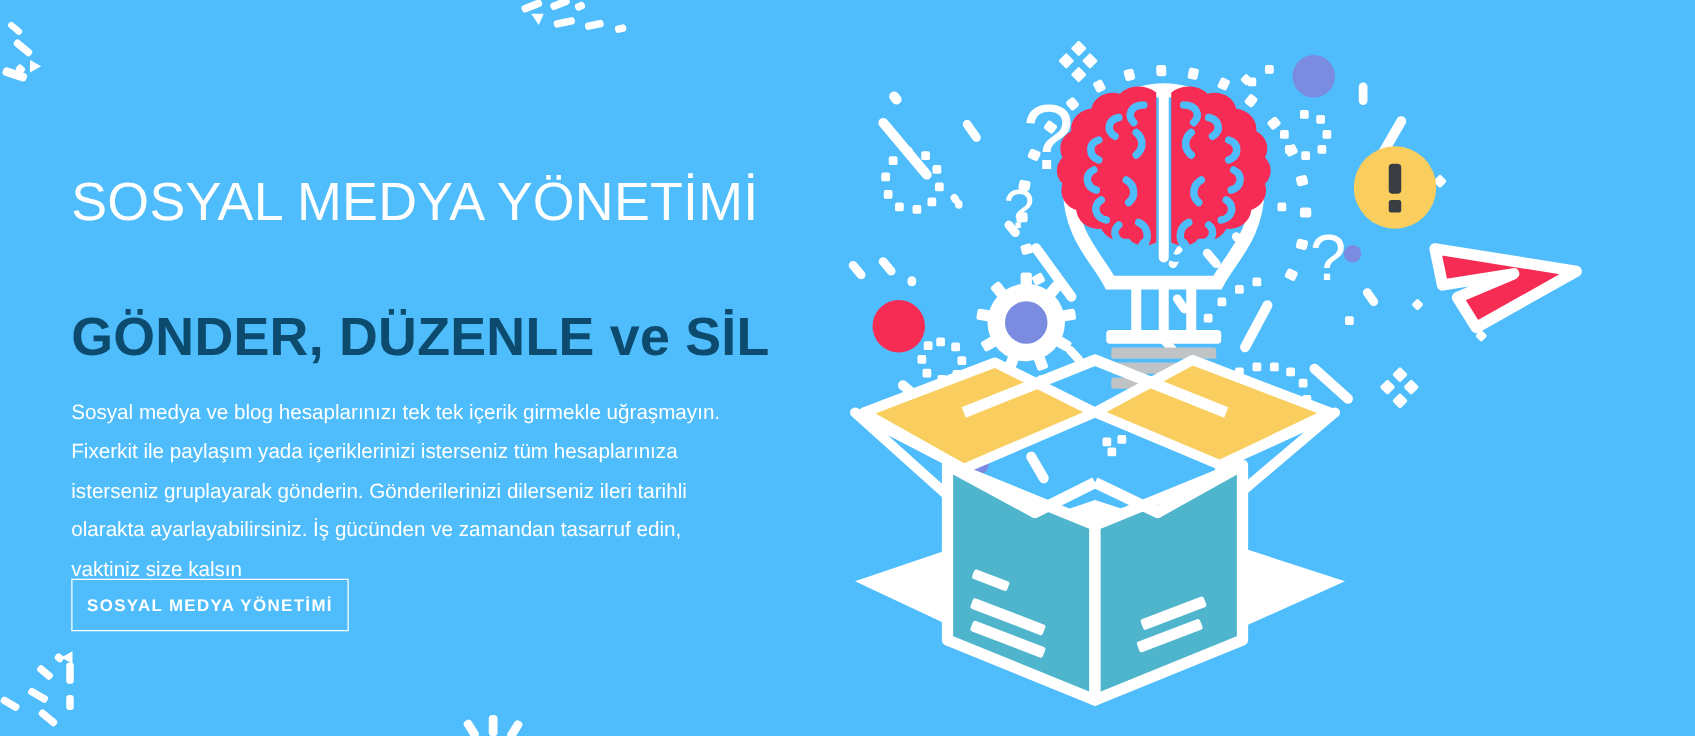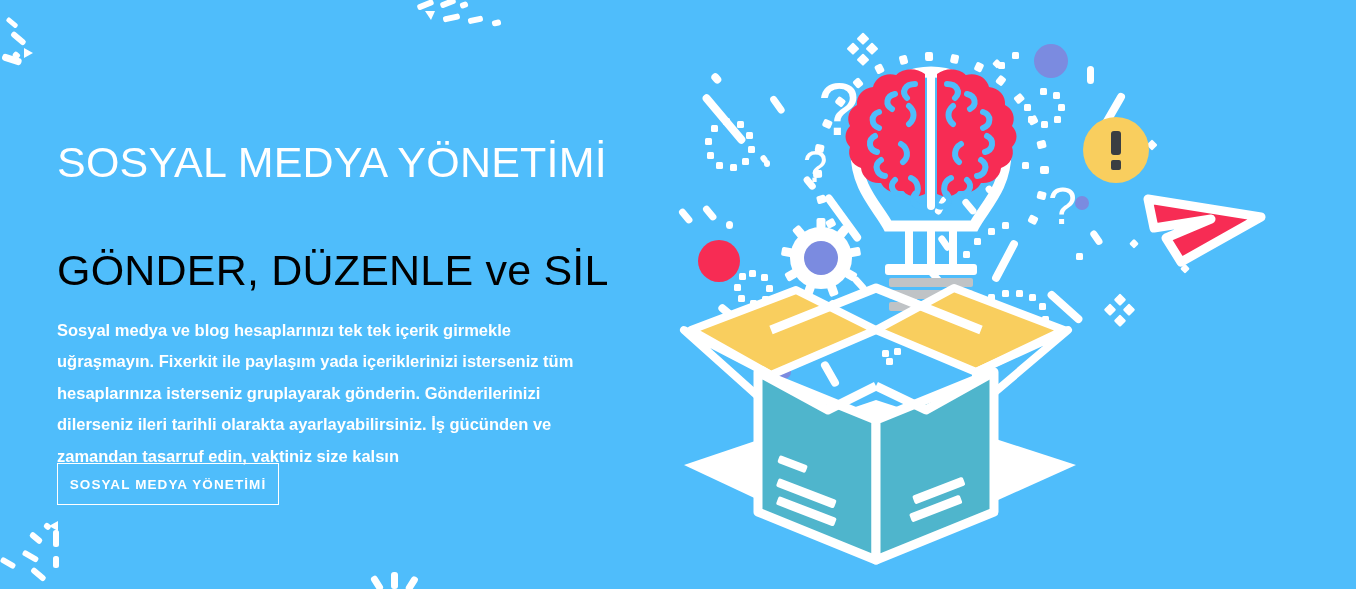--- a/index.html
+++ b/index.html
@@ -36,36 +36,36 @@
     font-size: 43px;
     font-weight: 400;
     letter-spacing: 0.2px;
     line-height: 1.1;
     white-space: nowrap;
   }
   .headline-2 {
     position: absolute;
     top: 211px;
     left: 0;
-    color: #000000;
+    color: #0c4a6e;
     font-size: 43px;
-    font-weight: 400;
+    font-weight: 700;
     letter-spacing: 0.2px;
     line-height: 1.1;
     white-space: nowrap;
   }
   .body-copy {
     position: absolute;
     top: 298px;
     left: 0;
     width: 530px;
     color: #ffffff;
     font-size: 16.5px;
     line-height: 31.5px;
-    font-weight: 700;
+    font-weight: 400;
   }
   .cta-button {
     position: absolute;
     top: 463px;
     left: 0;
     width: 222px;
     height: 42px;
     box-sizing: border-box;
     border: 1.5px solid #ffffff;
     background: transparent;

